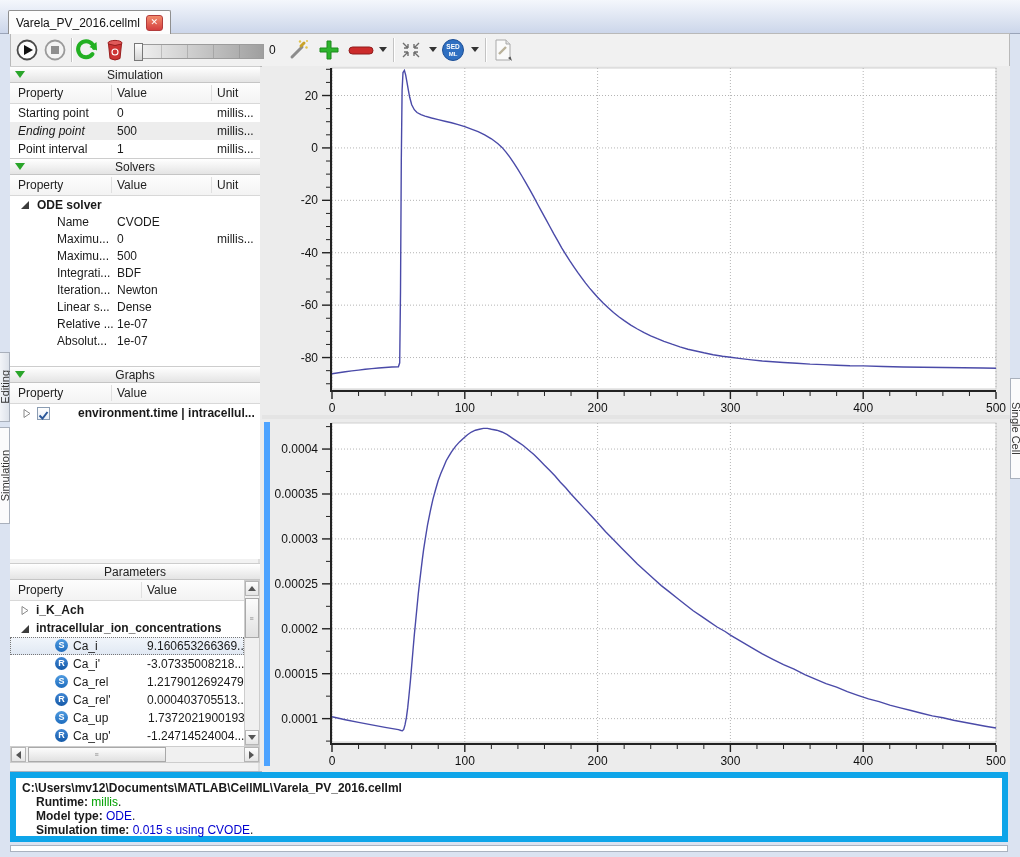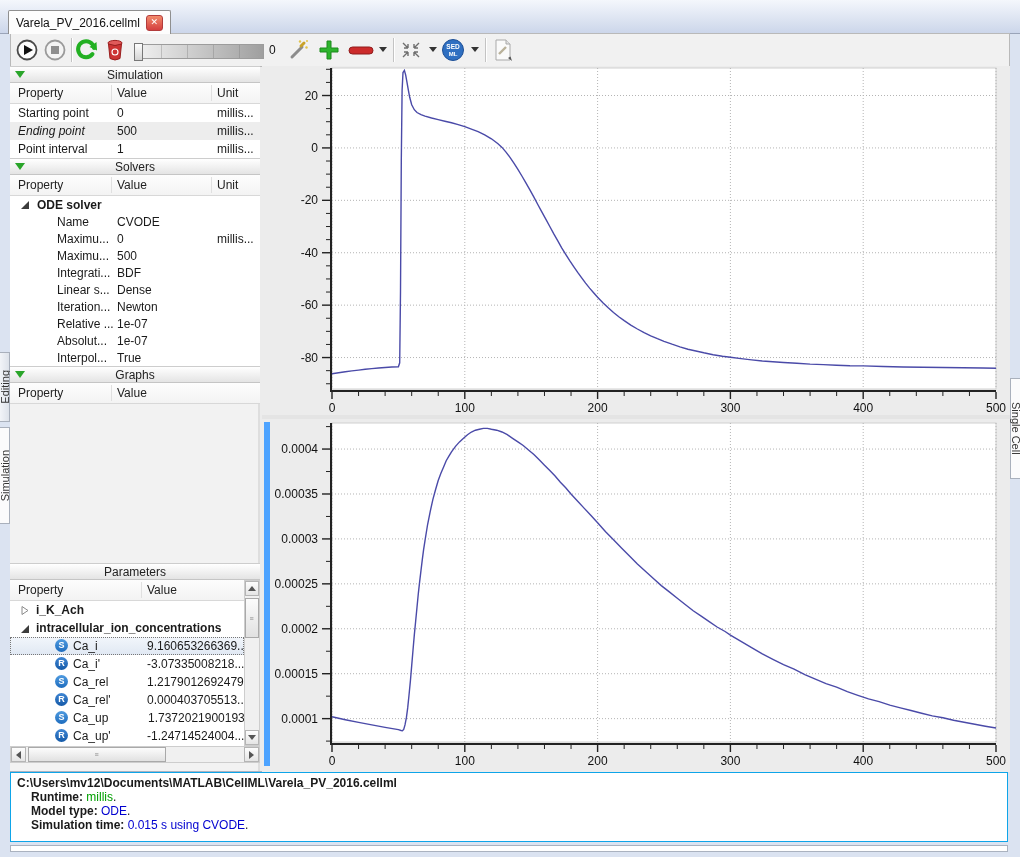--- a/index.html
+++ b/index.html
@@ -64,21 +64,21 @@
   .vtab span{writing-mode:vertical-rl;transform:rotate(180deg);font-size:11px;color:#333;}
   .vtab-r{position:absolute;width:10px;background:#fbfbfc;border:1px solid #a9b0bc;border-right:none;
     box-sizing:border-box;display:flex;align-items:center;justify-content:center;}
   .vtab-r span{writing-mode:vertical-rl;font-size:11px;color:#333;}
   
   #charts{position:absolute;left:262px;top:66px;width:748px;height:706px;background:#ececec;}
   .chart-wrap{position:absolute;left:0;width:748px;height:349px;}
   .active-bar{position:absolute;left:2px;top:3px;width:6px;height:344px;background:#4da3ff;}
   
   #statusbox{position:absolute;left:10px;top:772px;width:998px;height:70px;background:#fff;
-    border:1px solid #0ea5e9;box-sizing:border-box;padding:3px 6px;}
+    border:6px solid #0ea5e9;box-sizing:border-box;padding:3px 6px;}
   .st-line{line-height:14px;white-space:nowrap;}
   .st-sub{padding-left:14px;}
   #progress{position:absolute;left:10px;top:845px;width:998px;height:7px;background:#fff;border:1px solid #aab2bf;box-sizing:border-box;}
   #content-frame{position:absolute;left:10px;top:65px;width:1000px;height:707px;border:1px solid #aab2bf;box-sizing:border-box;background:#ececec;}
   .leftpanel-bg{position:absolute;left:10px;top:66px;width:250px;height:705px;background:#f2f2f2;border-right:2px solid #dedede;box-sizing:border-box;}
   svg text{font-family:"Liberation Sans","DejaVu Sans",sans-serif;}
 </style>
 </head>
 <body>
 
@@ -243,50 +243,57 @@
       </div>
       <div class="trow" style="height: 17px; line-height: 17px;">
         <span style="left: 47px;">Maximu...</span>
         <span style="left: 107px;">500</span>
       </div>
       <div class="trow" style="height: 17px; line-height: 17px;">
         <span style="left: 47px;">Integrati...</span>
         <span style="left: 107px;">BDF</span>
       </div>
       <div class="trow" style="height: 17px; line-height: 17px;">
+        <span style="left: 47px;">Iteration...</span>
+        <span style="left: 107px;">Newton</span>
+      </div>
+      <div class="trow" style="height: 17px; line-height: 17px;">
         <span style="left: 47px;">Linear s...</span>
         <span style="left: 107px;">Dense</span>
-      </div>
-      <div class="trow" style="height: 17px; line-height: 17px;">
-        <span style="left: 47px;">Iteration...</span>
-        <span style="left: 107px;">Newton</span>
       </div>
       <div class="trow" style="height: 17px; line-height: 17px; text-align: center;">
         <span style="left: 47px;">Relative ...</span>
         <span style="left: 107px;">1e-07</span>
       </div>
       <div class="trow" style="height: 17px; line-height: 17px;">
         <span style="left: 47px;">Absolut...</span>
         <span style="left: 107px;">1e-07</span>
-      </div>
-      <div class="trow" style="height: 17px; line-height: 17px;">
-        <span style="left: 47px;">Interpol...</span>
-        <span style="left: 107px;">True</span>
       </div>
     </div>
 
   <div class="sec-header" style="top:366px">
     <div class="sec-tri"></div>
     <span>Graphs</span>
   </div>
   <div class="col-header" style="top:383px">
     <span style="left:8px">Property</span>
     <span style="left:107px">Value</span>
     <div class="col-sep" style="left:101px"></div>
   </div>
+  <div class="tbl-body" id="graph-rows" style="top:404px;height:155px">
+      <div class="trow" style="height: 19px; line-height: 19px;">
+        <svg width="10" height="10" style="position: absolute; left: 12px; top: 5px;">
+          <polygon points="2,0.5 8,4.5 2,8.5" fill="#fff" stroke="#8a8a8a"></polygon>
+        </svg>
+        <div style="position: absolute; left: 27px; top: 3px; width: 13px; height: 13px; border: 1px solid rgb(138, 156, 178); background: linear-gradient(rgb(254, 254, 254), rgb(233, 239, 247)); box-sizing: border-box;"><svg width="11" height="11">
+            <polyline points="1.5,5.5 4.5,8.5 9.5,2" fill="none" stroke="#2a5699" stroke-width="2"></polyline>
+          </svg></div>
+        <span class="bold" style="left: 68px;">environment.time | intracellul...</span>
+      </div>
+    </div>
 
   <div class="sec-header" style="top:563px">
     <span>Parameters</span>
   </div>
   <div class="col-header" style="top:580px;width:234px">
     <span style="left:8px">Property</span>
     <span style="left:137px">Value</span>
     <div class="col-sep" style="left:131px"></div>
   </div>
   <div class="tbl-body" id="param-rows" style="top:601px;width:234px;height:145px">

